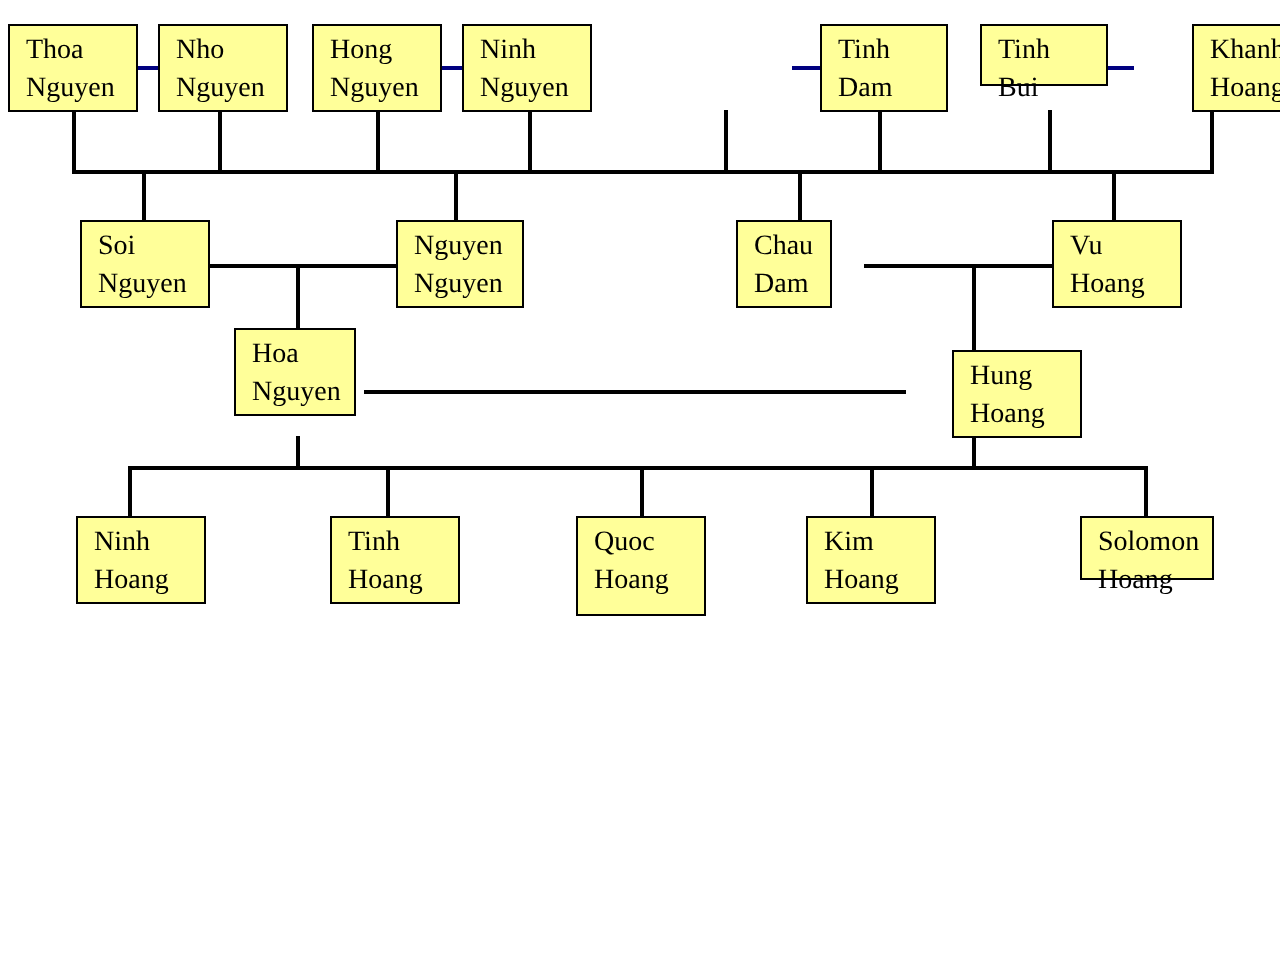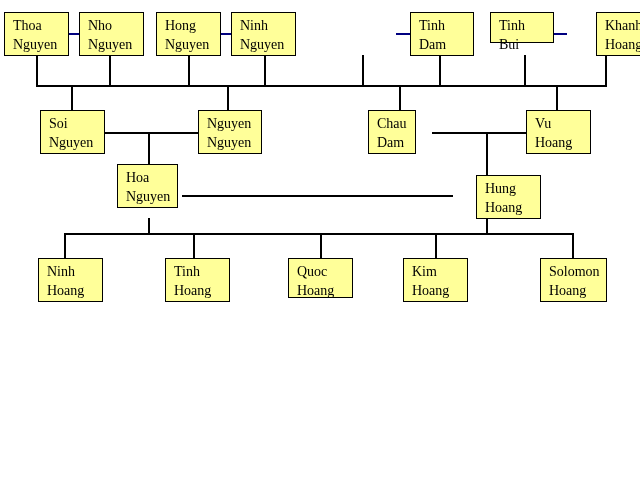--- a/index.html
+++ b/index.html
@@ -120,26 +120,26 @@
   <div class="vl" style="left:572px;top:234px;height:24px"></div>
 
   <div class="box" style="left:38px;top:258px;width:65px;height:44px">
     <span class="nm">Ninh</span>
     <span class="nm">Hoang</span>
   </div>
   <div class="box" style="left:165px;top:258px;width:65px;height:44px">
     <span class="nm">Tinh</span>
     <span class="nm">Hoang</span>
   </div>
-  <div class="box" style="left:288px;top:258px;width:65px;height:40px">
+  <div class="box" style="left:288px;top:258px;width:65px;height:50px">
     <span class="nm">Quoc</span>
     <span class="nm">Hoang</span>
   </div>
   <div class="box" style="left:403px;top:258px;width:65px;height:44px">
     <span class="nm">Kim</span>
     <span class="nm">Hoang</span>
   </div>
-  <div class="box" style="left:540px;top:258px;width:67px;height:44px">
+  <div class="box" style="left:540px;top:258px;width:67px;height:32px">
     <span class="nm">Solomon</span>
     <span class="nm">Hoang</span>
   </div>
 
 </div>
 
 </body></html>

